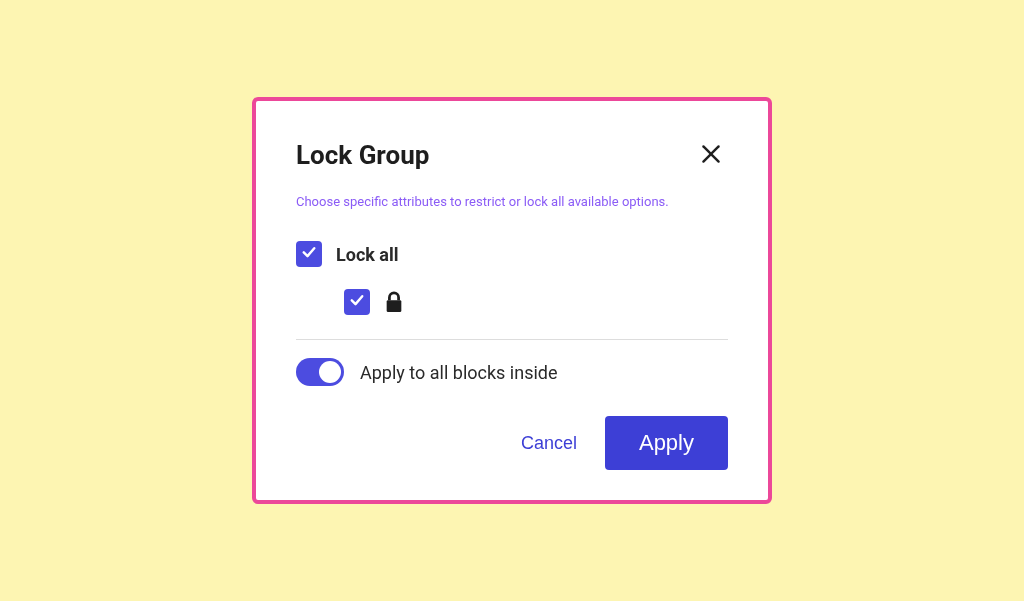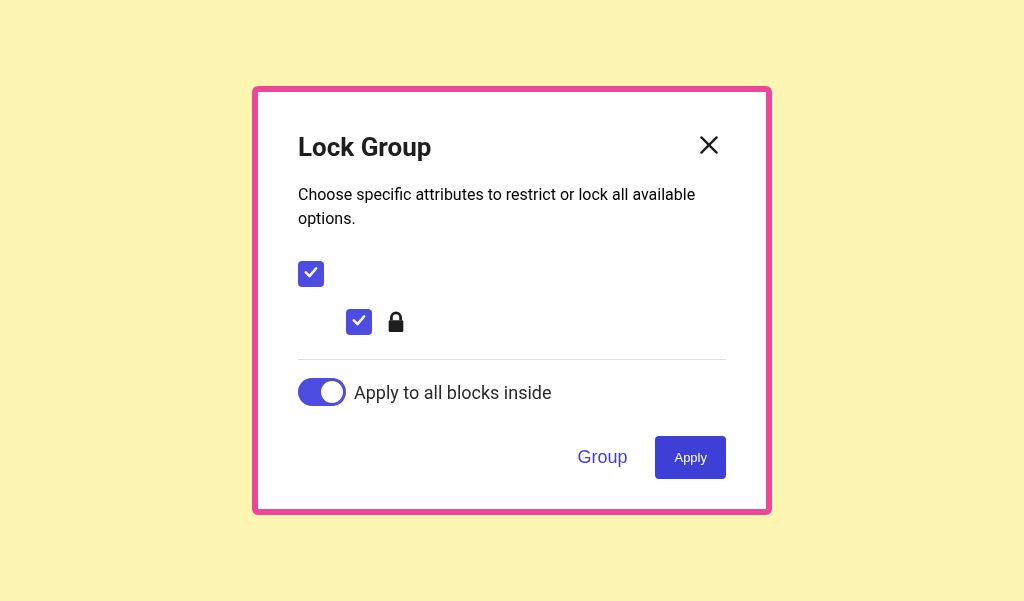--- a/index.html
+++ b/index.html
@@ -11,21 +11,21 @@
       font-family: -apple-system, BlinkMacSystemFont, "Segoe UI", Roboto, Helvetica, Arial, sans-serif;
       background: #fdf5b2;
       width: 1024px;
       height: 601px;
       display: flex;
       align-items: center;
       justify-content: center;
     }
     .modal {
       background: #ffffff;
-      border: 6px solid #ec4899;
+      border: 4px solid #ec4899;
       border-radius: 6px;
       width: 520px;
       padding: 36px 40px 30px 40px;
     }
     .modal-header {
       display: flex;
       align-items: center;
       justify-content: space-between;
       margin-bottom: 18px;
     }
@@ -41,23 +41,23 @@
       padding: 4px;
       display: flex;
       align-items: center;
       justify-content: center;
     }
     .close-btn svg {
       width: 26px;
       height: 26px;
     }
     .description {
-      font-size: 16px;
+      font-size: 13px;
       line-height: 1.5;
-      color: #000000;
+      color: #8b5cf6;
       margin-bottom: 30px;
     }
     .options-block {
       margin-bottom: 24px;
     }
     .checkbox-row {
       display: flex;
       align-items: center;
       gap: 14px;
       margin-bottom: 14px;
@@ -102,21 +102,21 @@
       height: 22px;
     }
     .divider {
       border: none;
       border-top: 1px solid #ddd;
       margin: 6px 0 18px 0;
     }
     .toggle-row {
       display: flex;
       align-items: center;
-      gap: 8px;
+      gap: 16px;
       margin-bottom: 30px;
     }
     .toggle {
       width: 48px;
       height: 28px;
       background: #4c4ce0;
       border-radius: 14px;
       position: relative;
       cursor: pointer;
       flex-shrink: 0;
@@ -146,23 +146,23 @@
       color: #3d3fd6;
       font-size: 18px;
       font-weight: 500;
       cursor: pointer;
       padding: 10px 6px;
     }
     .btn-apply {
       background: #3d3fd6;
       color: #fff;
       border: none;
-      font-size: 13px;
+      font-size: 22px;
       font-weight: 500;
-      padding: 14px 19px;
+      padding: 14px 34px;
       border-radius: 4px;
       cursor: pointer;
     }
   </style>
 </head>
 <body>
 
 <div class="modal">
 
   <div class="modal-header">
@@ -182,20 +182,21 @@
   <div class="options-block">
 
     <div class="checkbox-row parent">
       <div class="checkbox">
         <span>
           <svg viewBox="0 0 24 24" fill="none" stroke="#fff" stroke-width="3.2" stroke-linecap="round" stroke-linejoin="round">
             <polyline points="5,12.5 10,17.5 19,7"></polyline>
           </svg>
         </span>
       </div>
+      <span class="checkbox-label bold">Lock all</span>
     </div>
 
 
     <div class="checkbox-row child">
       <div class="checkbox">
         <span>
           <svg viewBox="0 0 24 24" fill="none" stroke="#fff" stroke-width="3.2" stroke-linecap="round" stroke-linejoin="round">
             <polyline points="5,12.5 10,17.5 19,7"></polyline>
           </svg>
         </span>
@@ -213,17 +214,17 @@
   <hr class="divider">
 
   <div class="toggle-row">
     <div class="toggle">
       <div class="toggle-knob"></div>
     </div>
     <span class="toggle-label">Apply to all blocks inside</span>
   </div>
 
   <div class="modal-footer">
-    <button class="btn-cancel">Group</button>
+    <button class="btn-cancel">Cancel</button>
     <button class="btn-apply">Apply</button>
   </div>
 
 </div>
 
 </body></html>

